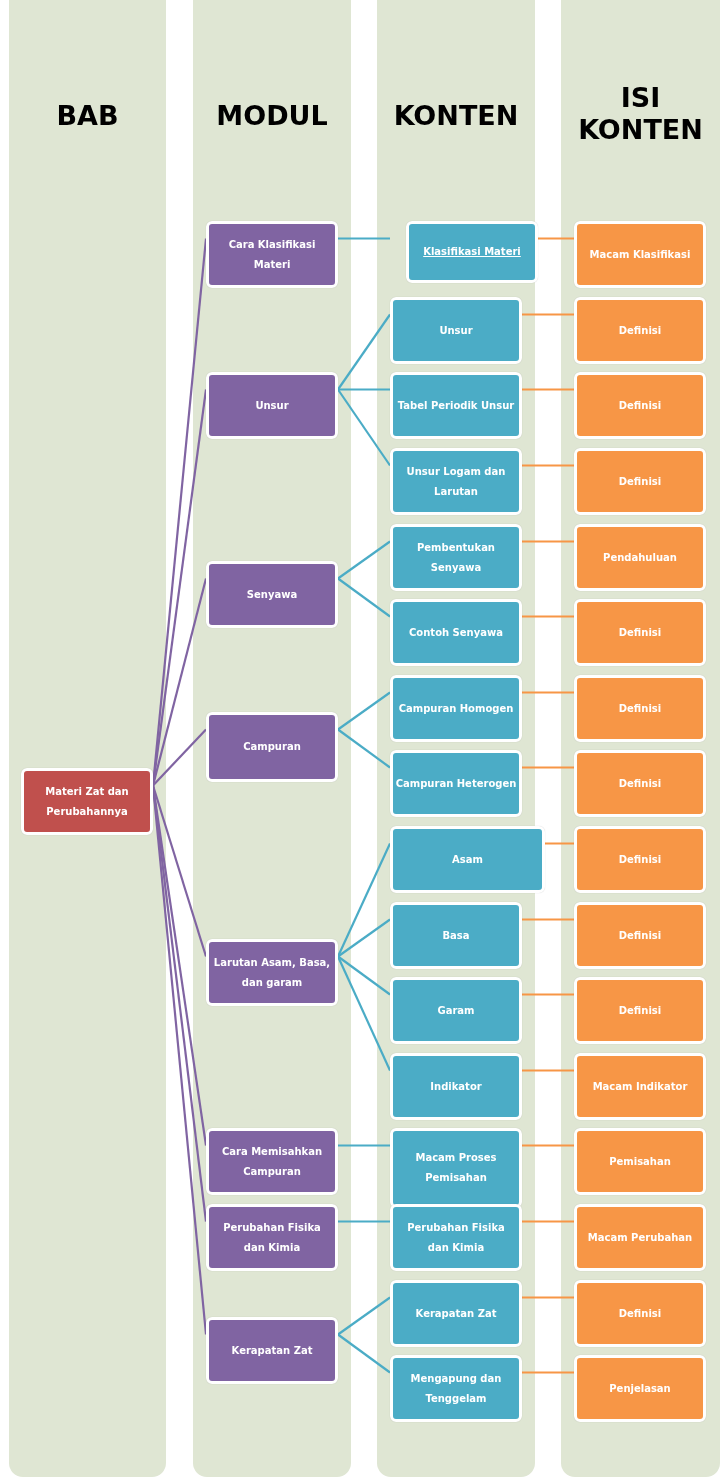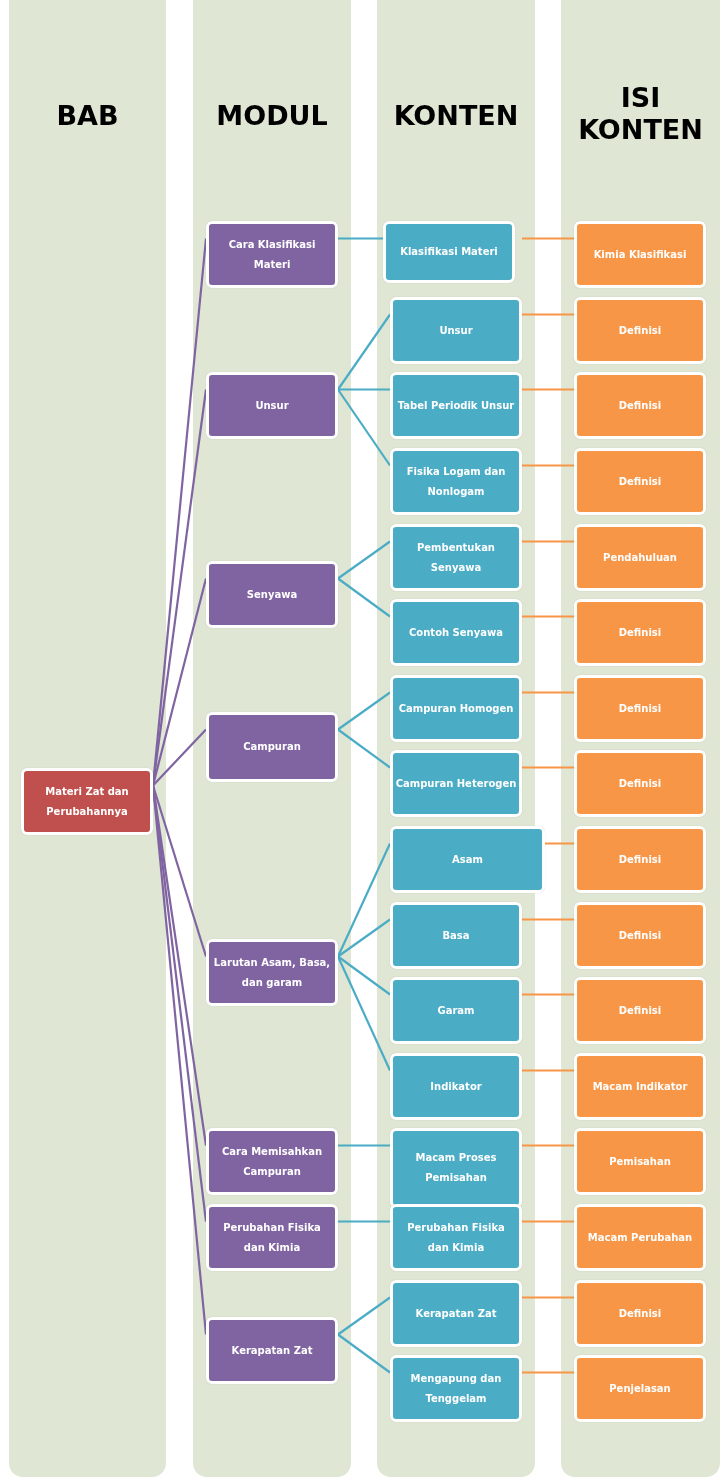--- a/index.html
+++ b/index.html
@@ -93,31 +93,31 @@
     </div>
     <div class="box modul" style="left: 206px; top: 1112px; width: 132px; height: 67px;">
       <span>Cara Memisahkan Campuran</span>
     </div>
     <div class="box modul" style="left: 206px; top: 1188px; width: 132px; height: 67px;">
       <span>Perubahan Fisika dan Kimia</span>
     </div>
     <div class="box modul" style="left: 206px; top: 1301px; width: 132px; height: 67px;">
       <span>Kerapatan Zat</span>
     </div>
-    <div class="box konten" style="left: 383px; top: 205px; width: 132px; height: 62px;">
+    <div class="box konten" style="left: 406px; top: 205px; width: 132px; height: 62px; text-decoration: underline;">
       <span>Klasifikasi Materi</span>
     </div>
     <div class="box konten" style="left: 390px; top: 281px; width: 132px; height: 67px;">
       <span>Unsur</span>
     </div>
     <div class="box konten" style="left: 390px; top: 356px; width: 132px; height: 67px;">
       <span>Tabel Periodik Unsur</span>
     </div>
     <div class="box konten" style="left: 390px; top: 432px; width: 132px; height: 67px;">
-      <span>Fisika Logam dan Nonlogam</span>
+      <span>Unsur Logam dan Larutan</span>
     </div>
     <div class="box konten" style="left: 390px; top: 508px; width: 132px; height: 67px;">
       <span>Pembentukan Senyawa</span>
     </div>
     <div class="box konten" style="left: 390px; top: 583px; width: 132px; height: 67px;">
       <span>Contoh Senyawa</span>
     </div>
     <div class="box konten" style="left: 390px; top: 659px; width: 132px; height: 67px;">
       <span>Campuran Homogen</span>
     </div>
@@ -142,21 +142,21 @@
     <div class="box konten" style="left: 390px; top: 1188px; width: 132px; height: 67px;">
       <span>Perubahan Fisika dan Kimia</span>
     </div>
     <div class="box konten" style="left: 390px; top: 1264px; width: 132px; height: 67px;">
       <span>Kerapatan Zat</span>
     </div>
     <div class="box konten" style="left: 390px; top: 1339px; width: 132px; height: 67px;">
       <span>Mengapung dan Tenggelam</span>
     </div>
     <div class="box isi" style="left: 574px; top: 205px; width: 132px; height: 67px;">
-      <span>Kimia Klasifikasi</span>
+      <span>Macam Klasifikasi</span>
     </div>
     <div class="box isi" style="left: 574px; top: 281px; width: 132px; height: 67px;">
       <span>Definisi</span>
     </div>
     <div class="box isi" style="left: 574px; top: 356px; width: 132px; height: 67px;">
       <span>Definisi</span>
     </div>
     <div class="box isi" style="left: 574px; top: 432px; width: 132px; height: 67px;">
       <span>Definisi</span>
     </div>

